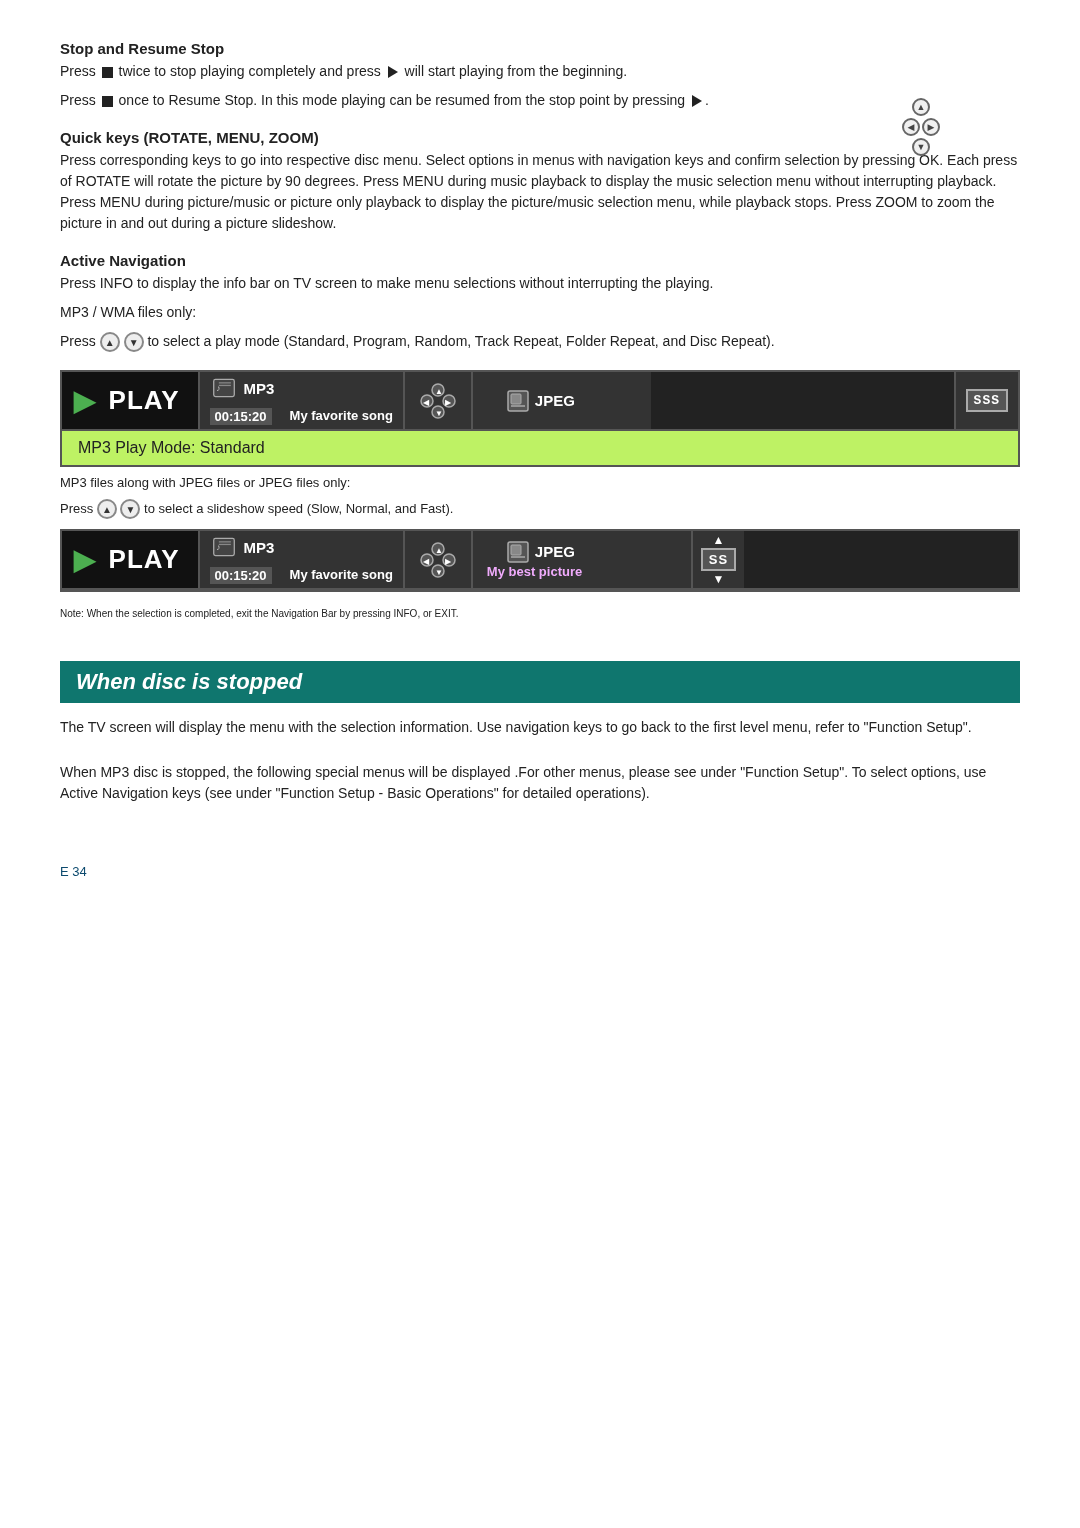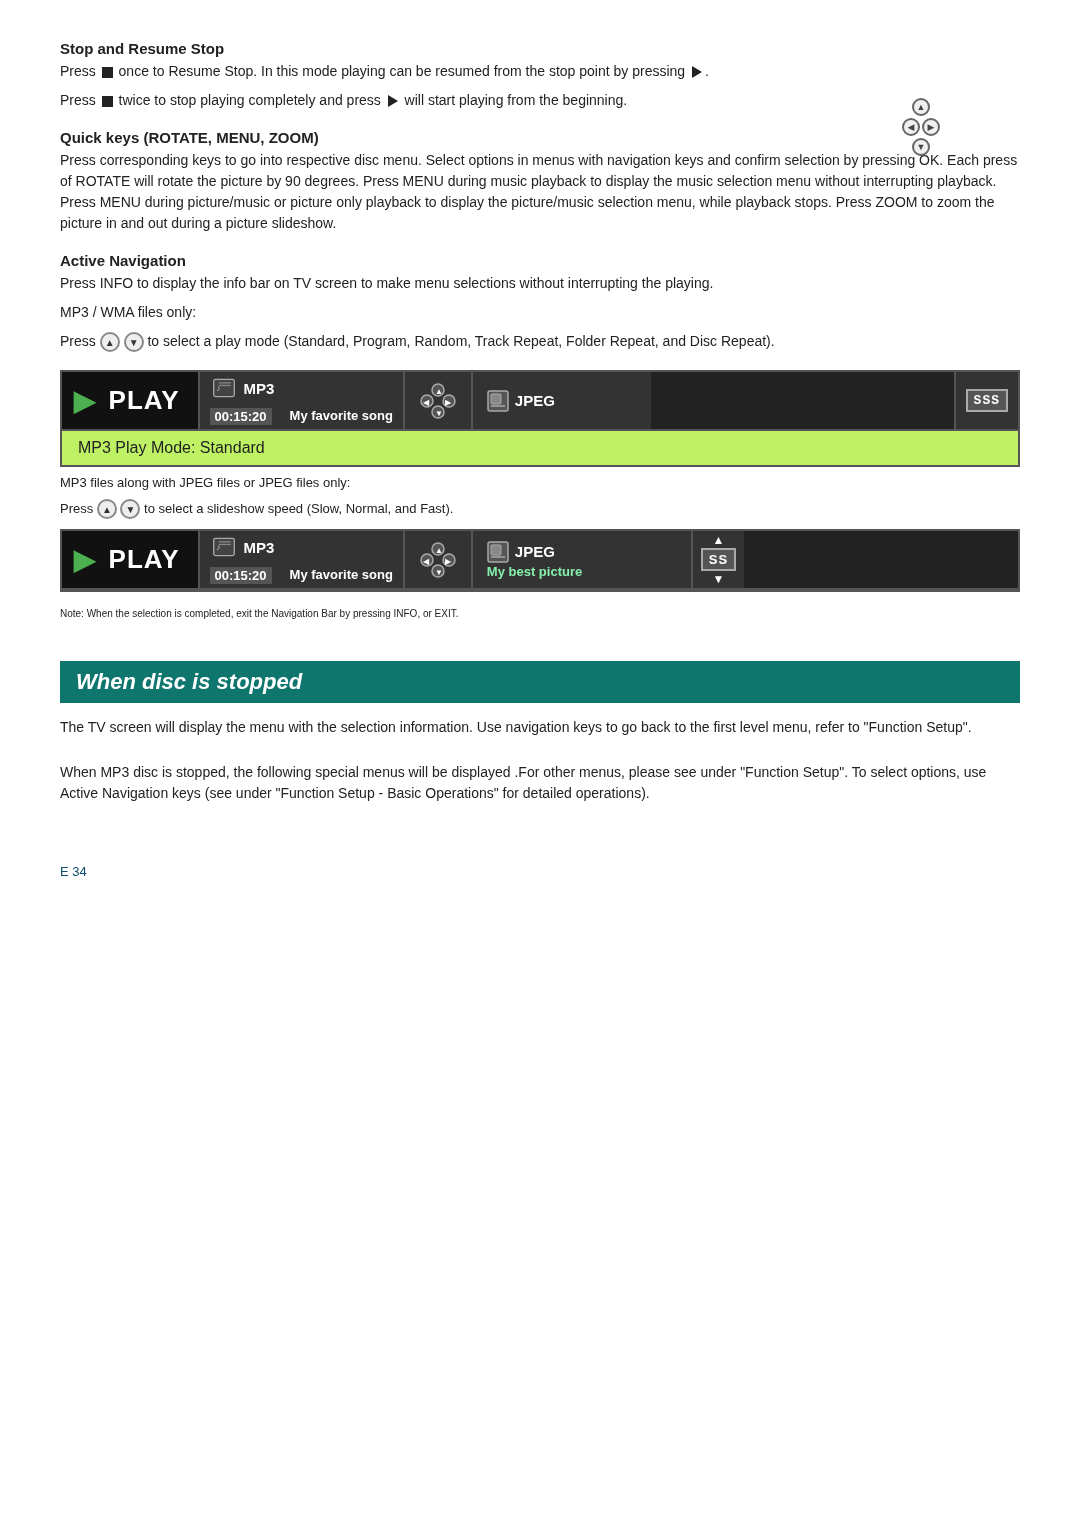--- a/index.html
+++ b/index.html
@@ -131,23 +131,24 @@
     .jpeg-section.with-song {
       min-width: 220px;
     }
     .jpeg-header {
       display: flex;
       align-items: center;
       color: #fff;
       font-weight: bold;
       font-size: 15px;
       gap: 6px;
+      margin-left: 20px;
     }
     .jpeg-song {
-      color: #86efac;
+      color: #f0abfc;
       font-weight: bold;
       font-size: 13px;
       margin-top: 4px;
     }
 
     .sss-box {
       margin-left: auto;
       display: flex;
       align-items: center;
       justify-content: center;
@@ -324,29 +325,29 @@
     </div>
     <div class="nav-btn-small">▼</div>
   </div>
 
   
   <div class="section-block">
     <div class="section-title">Stop and Resume Stop</div>
     <p>
       <span>Press</span>
       <span class="stop-square"></span>
-      <span>once to Resume Stop. In this mode playing can be resumed from the stop point by pressing</span>
-      <span class="play-triangle-inline"></span>.
+      <span>twice to stop playing completely and press</span>
+      <span class="play-triangle-inline"></span>
+      <span>will start playing from the beginning.</span>
     </p>
     <p>
       <span>Press</span>
       <span class="stop-square"></span>
-      <span>twice to stop playing completely and press</span>
-      <span class="play-triangle-inline"></span>
-      <span>will start playing from the beginning.</span>
+      <span>once to Resume Stop. In this mode playing can be resumed from the stop point by pressing</span>
+      <span class="play-triangle-inline"></span>.
     </p>
   </div>
 
   
   <div class="section-block">
     <div class="section-title">Quick keys (ROTATE, MENU, ZOOM)</div>
     <p>Press corresponding keys to go into respective disc menu. Select options in menus with navigation keys and confirm selection by pressing OK. Each press of ROTATE will rotate the picture by 90 degrees. Press MENU during music playback to display the music selection menu without interrupting playback. Press MENU during picture/music or picture only playback to display the picture/music selection menu, while playback stops. Press ZOOM to zoom the picture in and out during a picture slideshow.</p>
   </div>
 
   

